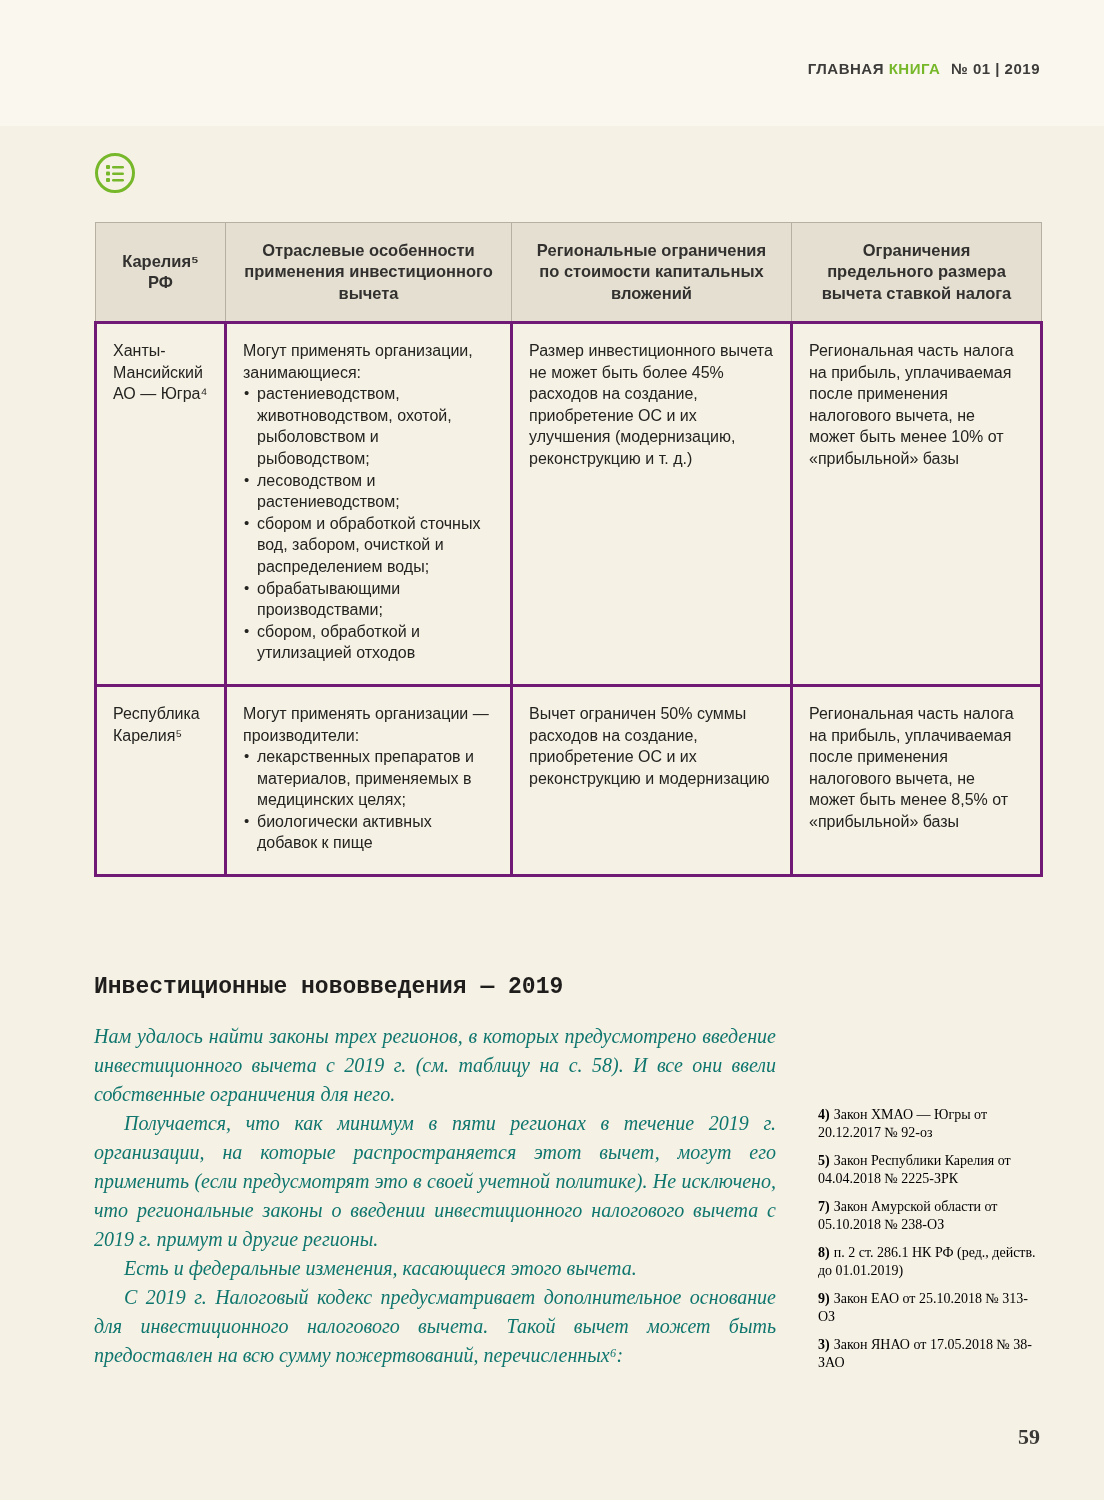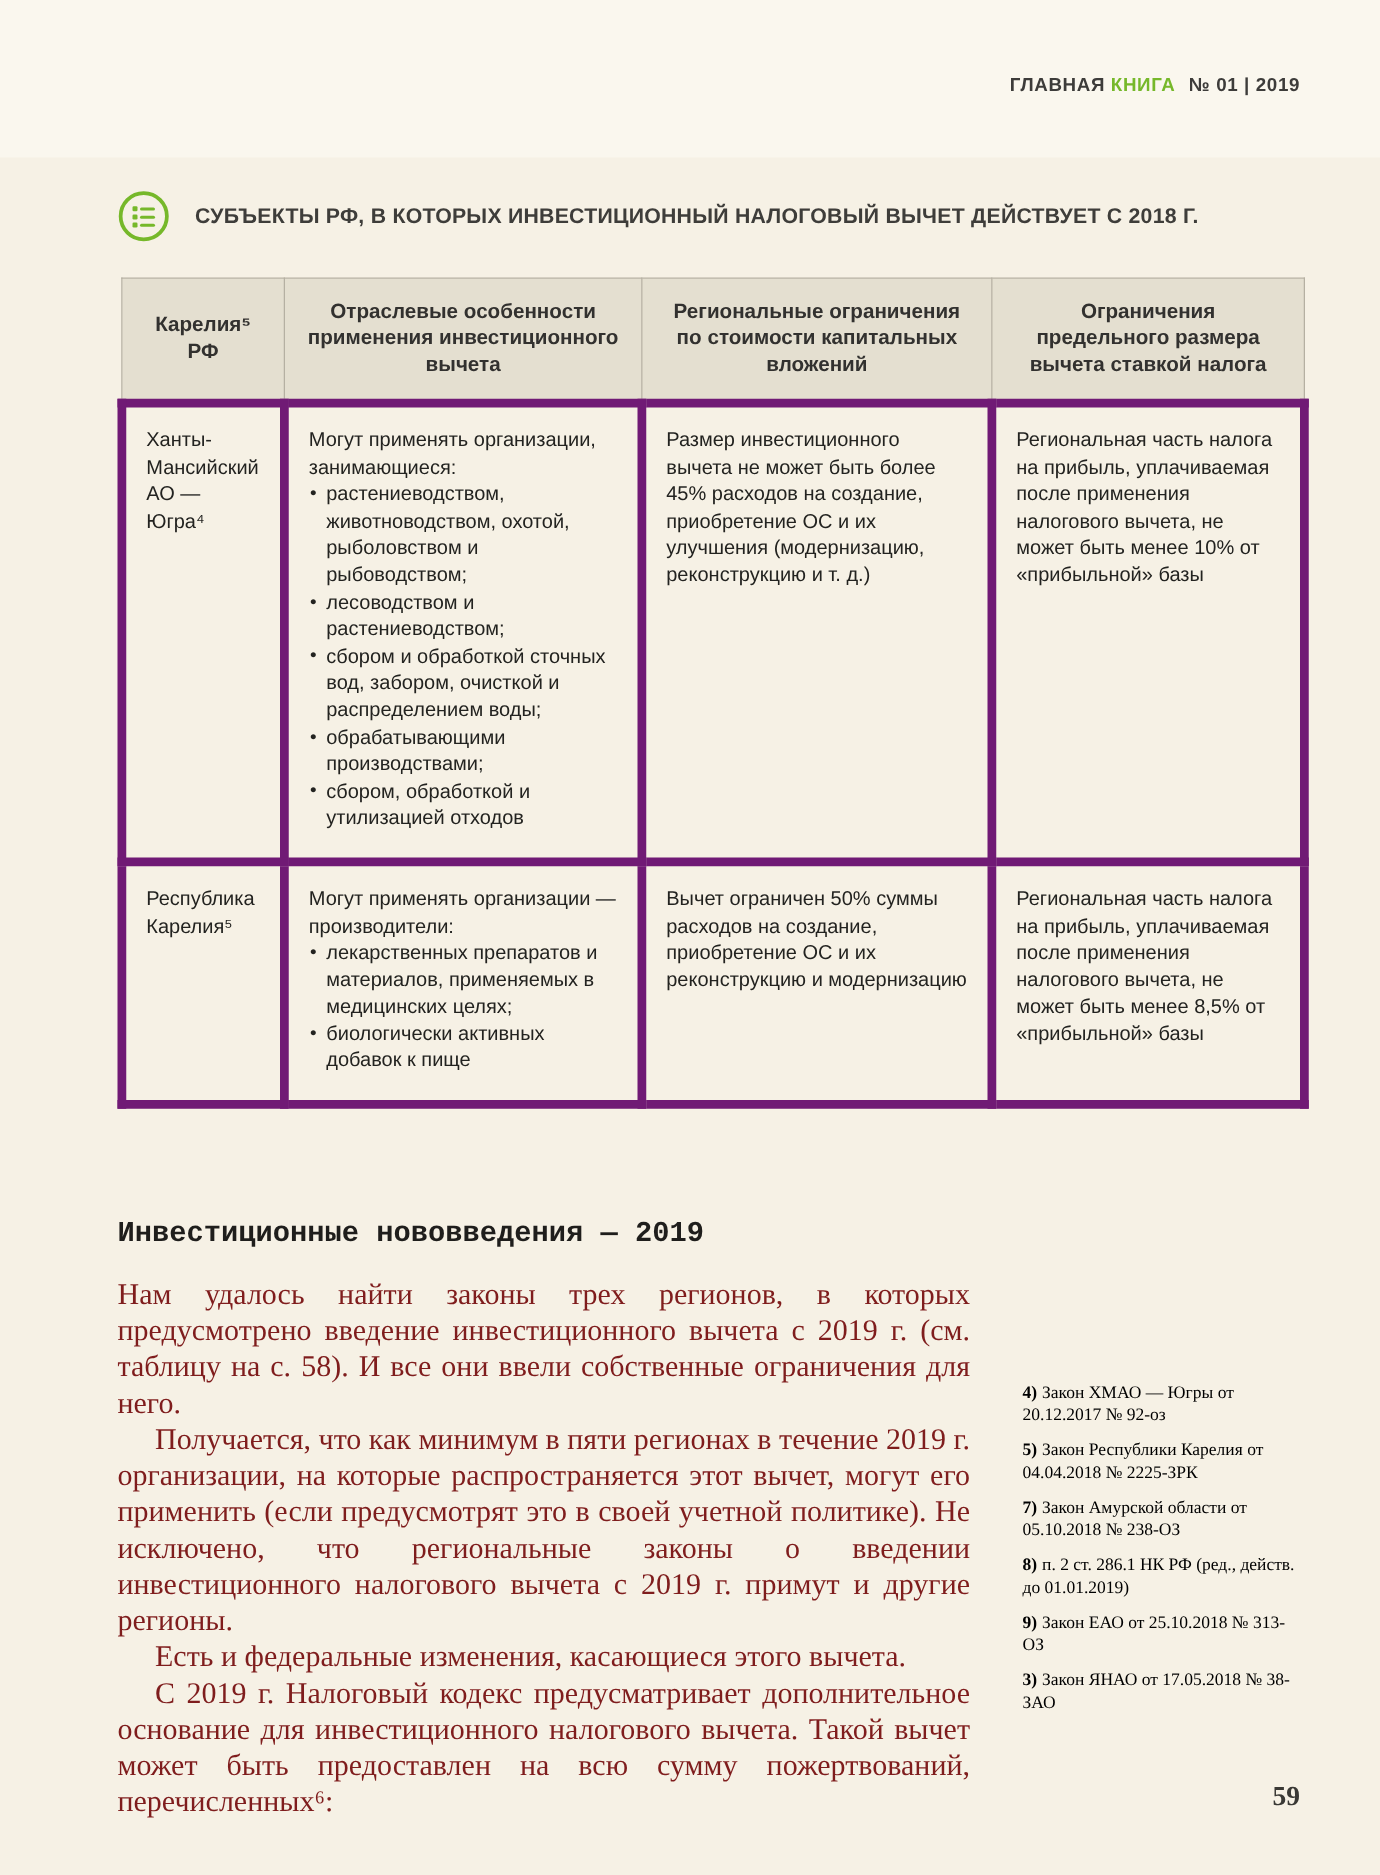--- a/index.html
+++ b/index.html
@@ -38,21 +38,21 @@
   .rf-table th {
     background:#e4dfd0;
     border:1px solid #b5b0a2;
     padding:14px 16px;
     text-align:center; vertical-align:middle;
     font-family:"Liberation Sans", sans-serif;
     font-weight:bold; font-size:16.5px; line-height:1.3;
     color:#32312f; height:100px;
   }
   .rf-table td {
-    border:7px solid #701a75;
+    border:3px solid #701a75;
     padding:16px 16px 20px 16px;
     vertical-align:top;
     font-family:"Liberation Sans", sans-serif;
     font-size:16px; line-height:1.35;
     color:#232320;
   }
   .rf-table td.subject-cell { padding-left:16px; }
   .cell-intro { margin:0 0 0 0; }
   ul.cell-bullets { list-style:none; margin:0; }
   ul.cell-bullets li { position:relative; padding-left:14px; }
@@ -62,22 +62,23 @@
 
   
   .article { position:absolute; top:974px; left:94px; width:946px; display:flex; }
   .article-main { width:682px; }
   .article-heading {
     font-family:Liberation Mono, monospace;
     font-size:23px; font-weight:bold; color:#1f1e1c;
     margin-bottom:22px;
   }
   .article-main p {
-    font-size:24px; line-height:29px; text-align:justify;
-    color:#7f1d1d;
+    font-size:20px; line-height:29px; text-align:justify;
+    color:#0f766e;
+    font-style:italic;
   }
   .article-main p.indent { text-indent:30px; }
 
   .footnotes {
     margin-left:auto; width:222px; padding-top:132px;
     font-family:"Liberation Serif", serif;
     font-size:14px; line-height:18px; color:#000000;
   }
   .footnote { margin-bottom:10px; }
   .footnote .fn-num { font-weight:bold; margin-right:4px; }
@@ -107,21 +108,20 @@
         <svg width="42" height="42" viewBox="0 0 42 42">
           <circle cx="21" cy="21" r="18.5" fill="none" stroke="#76b82a" stroke-width="3"></circle>
           <rect x="12" y="13" width="4" height="4" rx="1" fill="#76b82a"></rect>
           <rect x="18" y="14" width="12" height="2.4" rx="1.2" fill="#76b82a"></rect>
           <rect x="12" y="19.5" width="4" height="4" rx="1" fill="#76b82a"></rect>
           <rect x="18" y="20.5" width="12" height="2.4" rx="1.2" fill="#76b82a"></rect>
           <rect x="12" y="26" width="4" height="4" rx="1" fill="#76b82a"></rect>
           <rect x="18" y="27" width="12" height="2.4" rx="1.2" fill="#76b82a"></rect>
         </svg>
       </span>
-      <h2 class="table-title">СУБЪЕКТЫ РФ, В КОТОРЫХ ИНВЕСТИЦИОННЫЙ НАЛОГОВЫЙ ВЫЧЕТ ДЕЙСТВУЕТ С 2018 Г.</h2>
     </div>
 
     <table class="rf-table">
       <colgroup>
         <col style="width:130px">
           <col style="width:286px">
           <col style="width:280px">
           <col style="width:250px">
       </colgroup>
       <thead>

